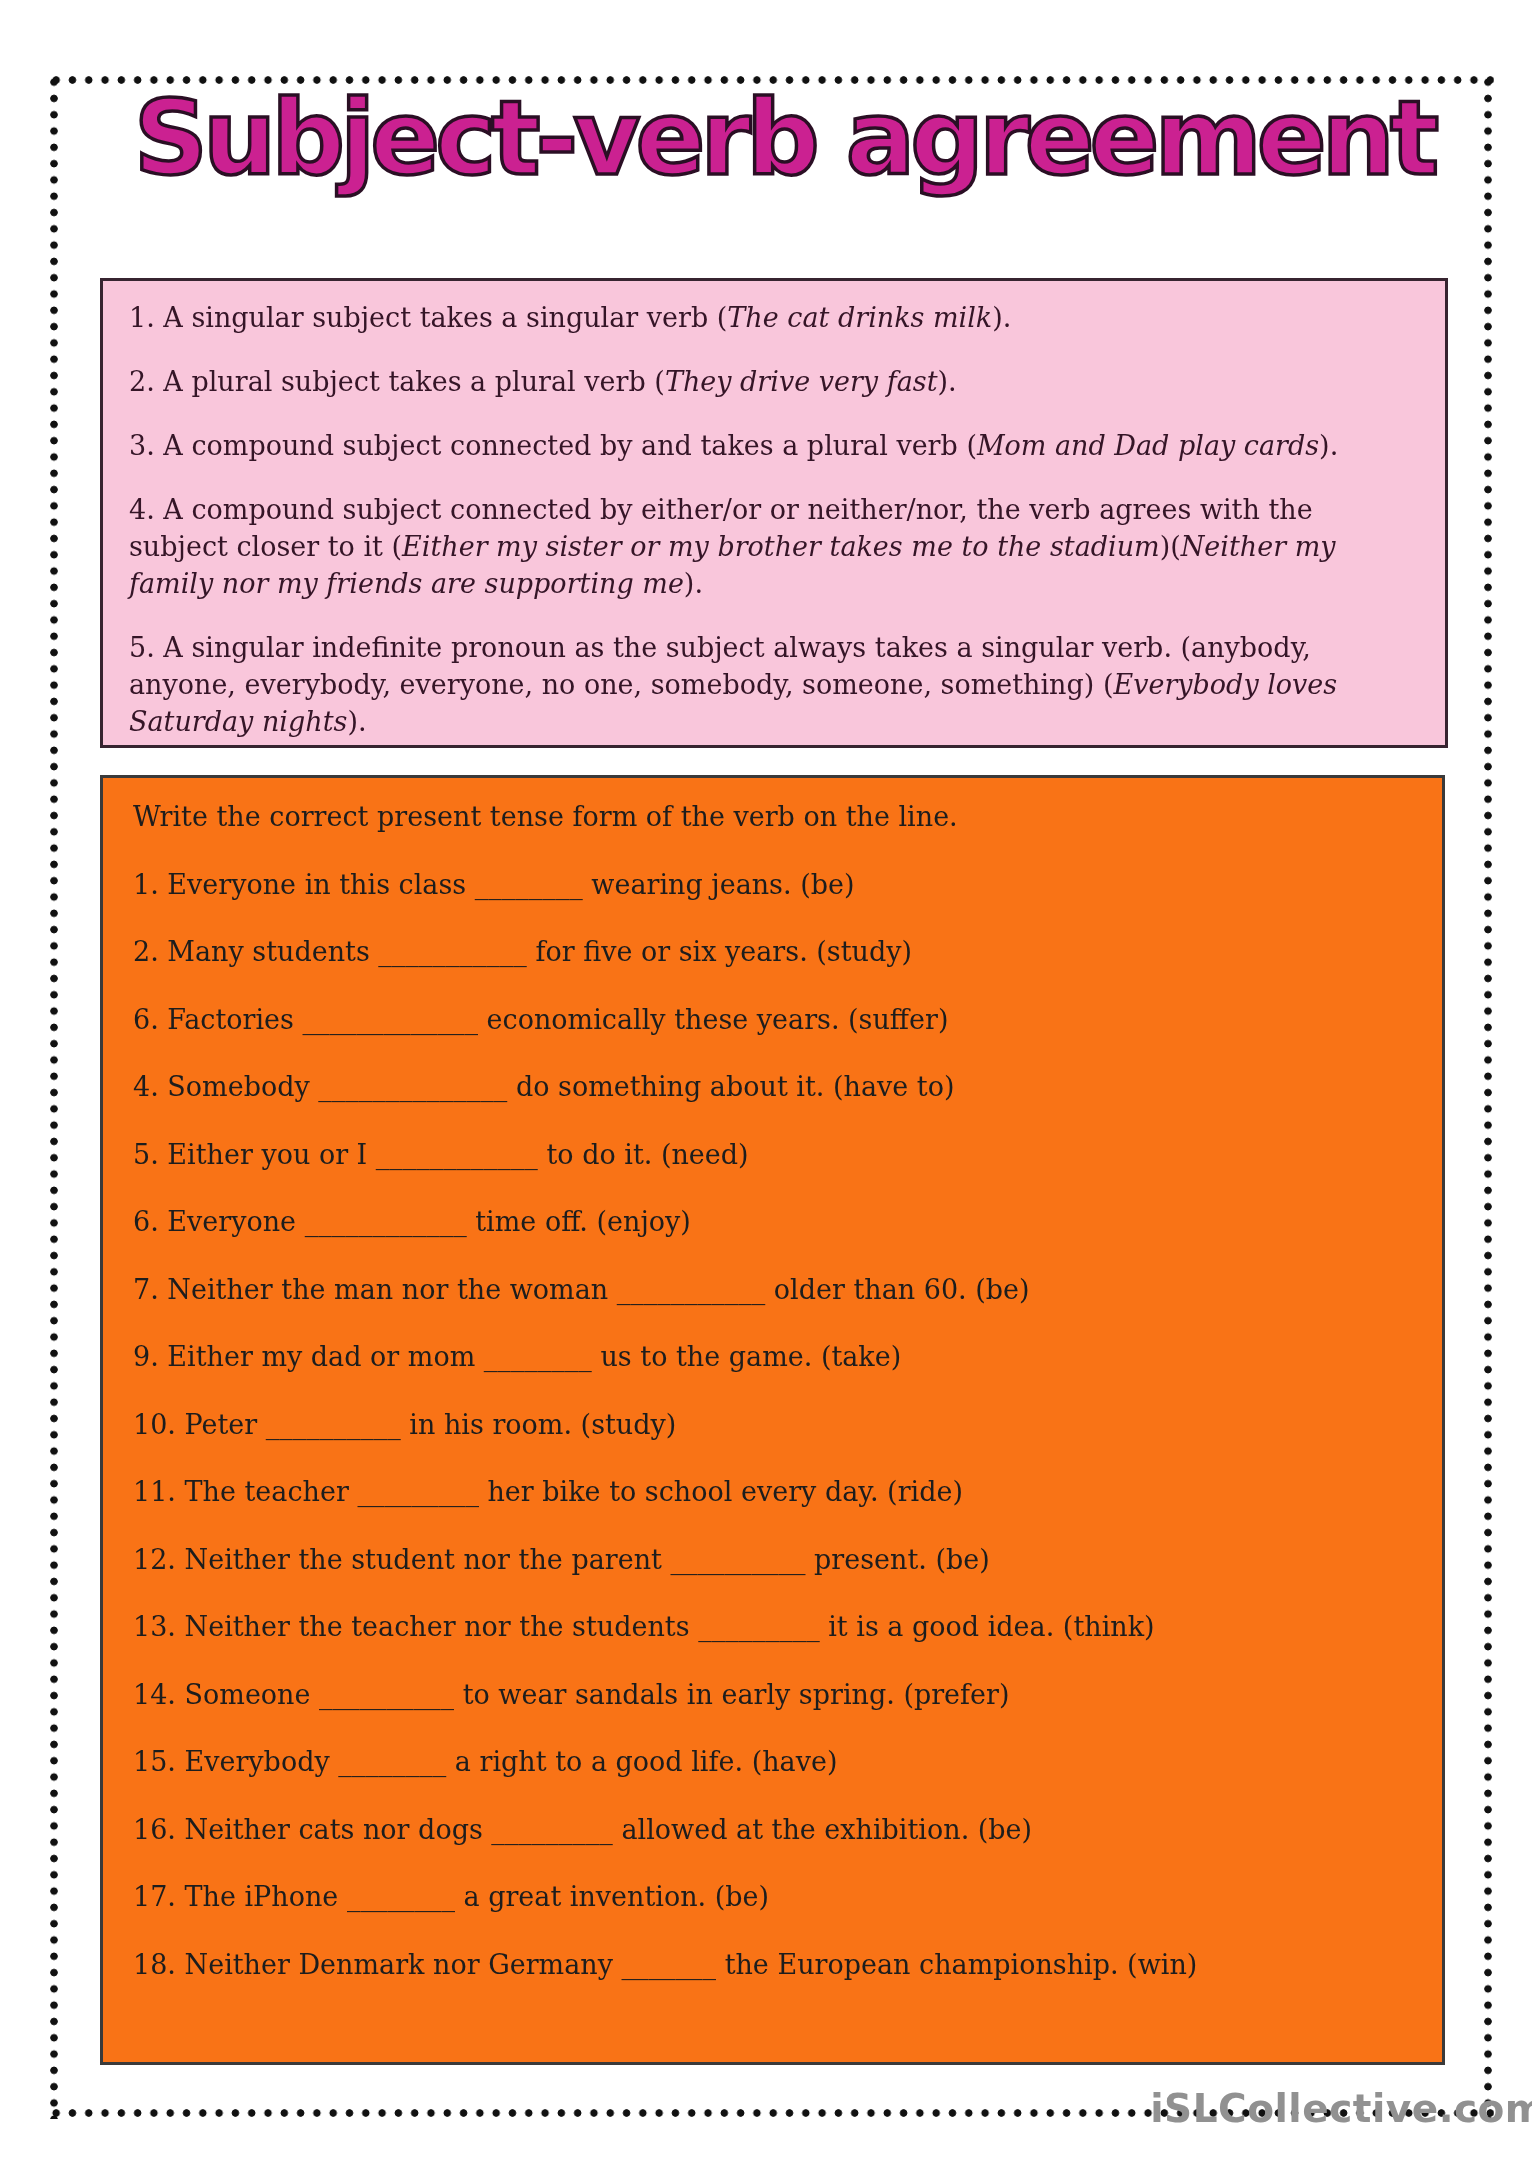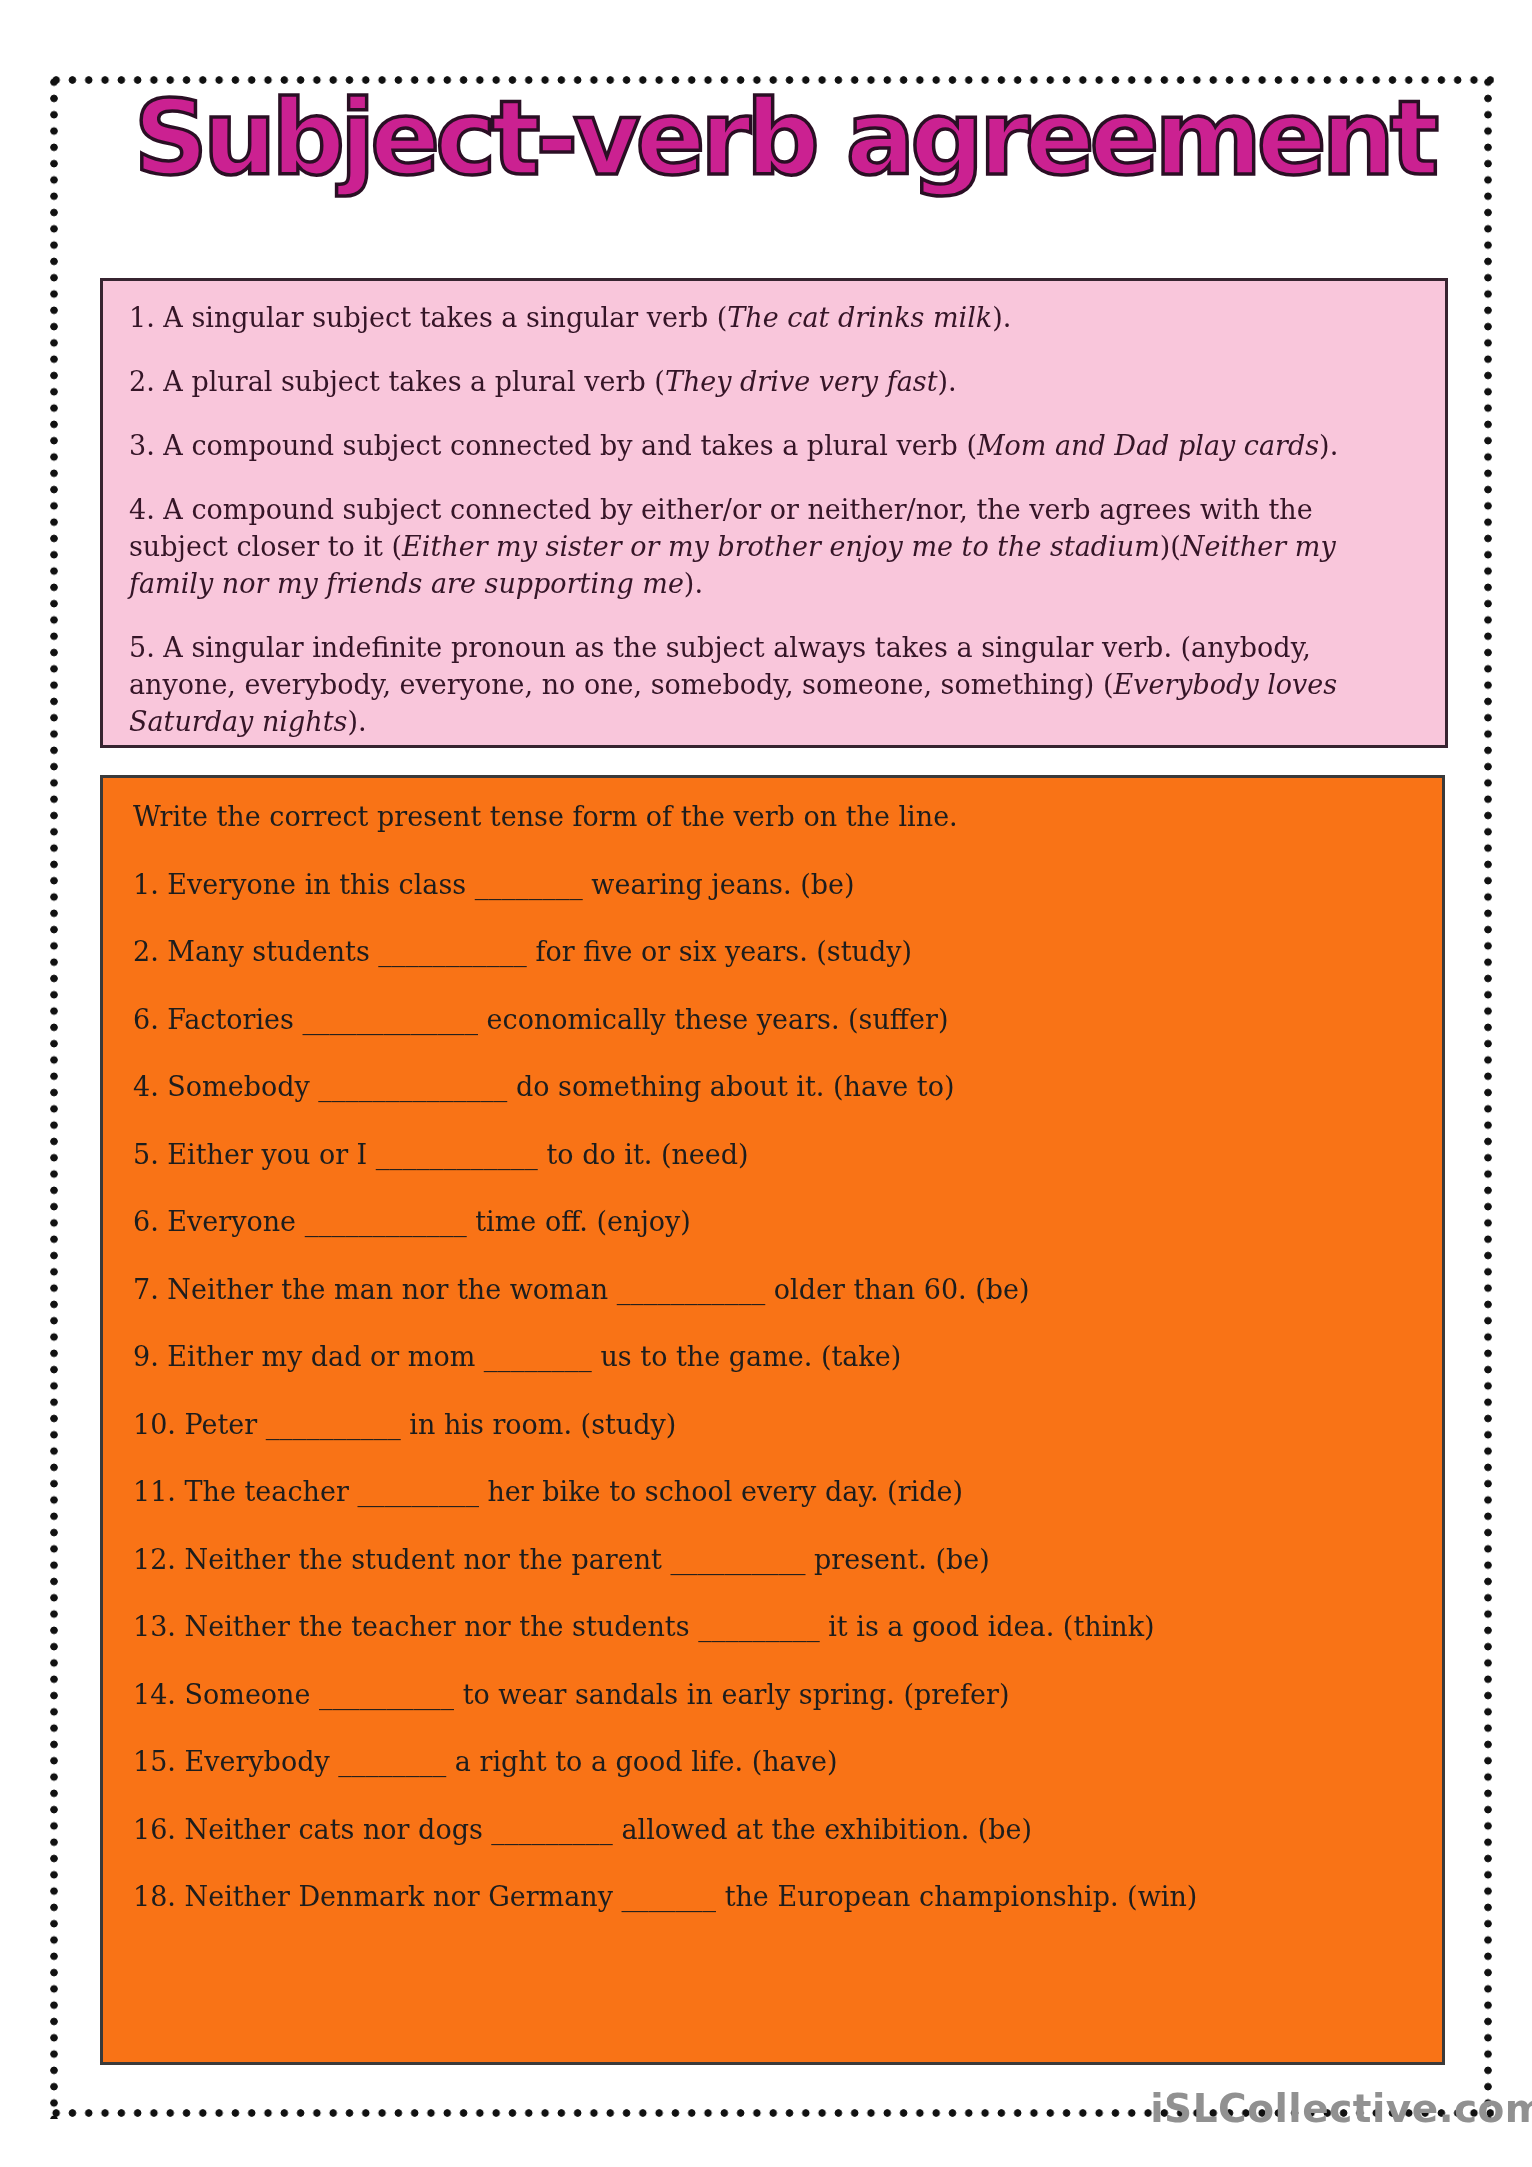--- a/index.html
+++ b/index.html
@@ -93,21 +93,21 @@
   <div class="dots dots-h dots-bottom"></div>
   <div class="dots dots-v dots-left"></div>
   <div class="dots dots-v dots-right"></div>
 
   <h1 class="title">Subject-verb agreement</h1>
 
   <section class="rules-box" id="rules-box">
       <p class="rule"><span>1. A singular subject takes a singular verb (</span><em>The cat drinks milk</em><span>).</span></p>
       <p class="rule"><span>2. A plural subject takes a plural verb (</span><em>They drive very fast</em><span>).</span></p>
       <p class="rule"><span>3. A compound subject connected by and takes a plural verb (</span><em>Mom and Dad play cards</em><span>).</span></p>
-      <p class="rule"><span>4. A compound subject connected by either/or or neither/nor, the verb agrees with the subject closer to it (</span><em>Either my sister or my brother enjoy me to the stadium</em><span>)(</span><em>Neither my family nor my friends are supporting me</em><span>).</span></p>
+      <p class="rule"><span>4. A compound subject connected by either/or or neither/nor, the verb agrees with the subject closer to it (</span><em>Either my sister or my brother takes me to the stadium</em><span>)(</span><em>Neither my family nor my friends are supporting me</em><span>).</span></p>
       <p class="rule"><span>5. A singular indefinite pronoun as the subject always takes a singular verb. (anybody, anyone, everybody, everyone, no one, somebody, someone, something) (</span><em>Everybody loves Saturday nights</em><span>).</span></p>
     </section>
 
   <section class="exercise-box">
     <p class="instruction">Write the correct present tense form of the verb on the line.</p>
     <div id="questions">
         <p class="question">1. Everyone in this class ________ wearing jeans. (be)</p>
         <p class="question">2. Many students ___________ for five or six years. (study)</p>
         <p class="question">6. Factories _____________ economically these years. (suffer)</p>
         <p class="question">4. Somebody ______________ do something about it. (have to)</p>
@@ -115,18 +115,19 @@
         <p class="question">6. Everyone ____________ time off. (enjoy)</p>
         <p class="question">7. Neither the man nor the woman ___________ older than 60. (be)</p>
         <p class="question">9. Either my dad or mom ________ us to the game. (take)</p>
         <p class="question">10. Peter __________ in his room. (study)</p>
         <p class="question">11. The teacher _________ her bike to school every day. (ride)</p>
         <p class="question">12. Neither the student nor the parent __________ present. (be)</p>
         <p class="question">13. Neither the teacher nor the students _________ it is a good idea. (think)</p>
         <p class="question">14. Someone __________ to wear sandals in early spring. (prefer)</p>
         <p class="question">15. Everybody ________ a right to a good life. (have)</p>
         <p class="question">16. Neither cats nor dogs _________ allowed at the exhibition. (be)</p>
+        <p class="question">17. The iPhone ________ a great invention. (be)</p>
         <p class="question">18. Neither Denmark nor Germany _______ the European championship. (win)</p>
       </div>
   </section>
 
   <div class="watermark">iSLCollective.com</div>
 </div>
 
 </body></html>

